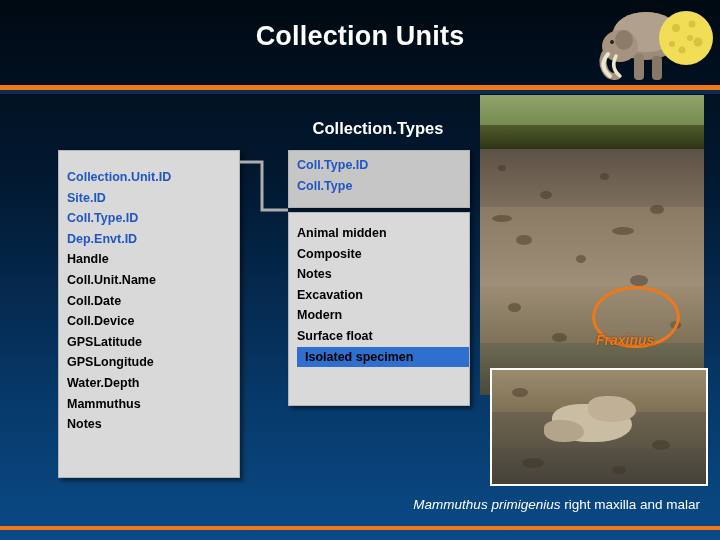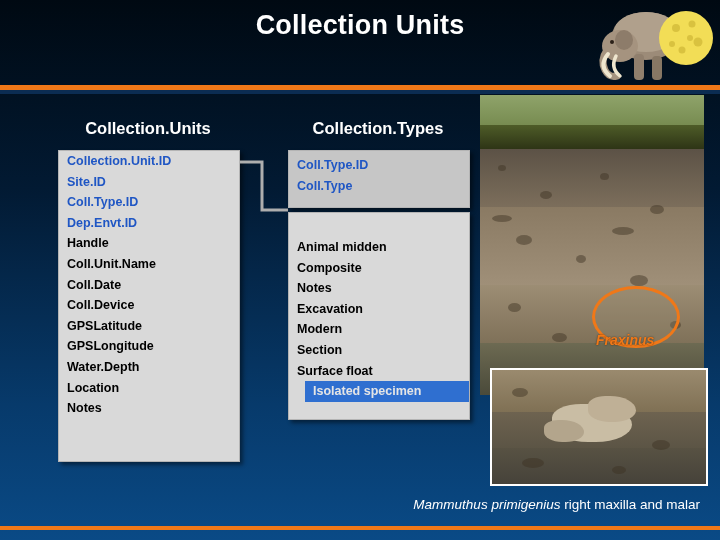--- a/index.html
+++ b/index.html
@@ -16,21 +16,21 @@
     position: relative;
     width: 720px;
     height: 540px;
     background: linear-gradient(180deg, #000912 0%, #021a33 35%, #073a6b 75%, #0a4a86 100%);
     overflow: hidden;
   }
   
   #title {
     position: absolute;
     left: 0;
-    top: 10px;
+    top: 21px;
     width: 720px;
     text-align: center;
     color: #ffffff;
     font-size: 27px;
     font-weight: bold;
     letter-spacing: 0.2px;
   }
   
   #bar-orange {
     position: absolute;
@@ -82,36 +82,36 @@
     white-space: nowrap;
     padding-left: 8px;
   }
   .ent-line.key { color: #1f56c4; }
 
   #box-units {
     left: 58px;
     top: 150px;
     width: 180px;
     height: 310px;
-    padding-top: 0;
+    padding-top: 16px;
   }
   #box-types-head {
     left: 288px;
     top: 150px;
     width: 180px;
     height: 52px;
     padding-top: 4px;
     background: #c6c6c6;
   }
   #box-types-vals {
     left: 288px;
     top: 212px;
     width: 180px;
     height: 182px;
-    padding-top: 24px;
+    padding-top: 10px;
   }
   
   #connector {
     position: absolute;
     left: 238px;
     top: 160px;
     width: 52px;
     height: 52px;
   }
   
@@ -255,37 +255,36 @@
       <circle cx="88" cy="48" r="3.5" fill="#d9c23f"></circle>
       <circle cx="96" cy="36" r="3" fill="#d9c23f"></circle>
       <circle cx="78" cy="42" r="3" fill="#d9c23f"></circle>
     </svg>
   </div>
 
   <div id="bar-orange"></div>
   <div id="bar-dark"></div>
   <div id="bar-bottom-orange"></div>
 
-  <div class="col-head" id="head-units">Collection.Units</div>
   <div class="col-head" id="head-types">Collection.Types</div>
 
   <div class="ent-box" id="box-units">
     <div id="units-fields">
         <div class="ent-line key">Collection.Unit.ID</div>
         <div class="ent-line key">Site.ID</div>
         <div class="ent-line key">Coll.Type.ID</div>
         <div class="ent-line key">Dep.Envt.ID</div>
         <div class="ent-line">Handle</div>
         <div class="ent-line">Coll.Unit.Name</div>
         <div class="ent-line">Coll.Date</div>
         <div class="ent-line">Coll.Device</div>
         <div class="ent-line">GPSLatitude</div>
         <div class="ent-line">GPSLongitude</div>
         <div class="ent-line">Water.Depth</div>
-        <div class="ent-line">Location</div>
+        <div class="ent-line">Mammuthus</div>
         <div class="ent-line">Notes</div>
       </div>
   </div>
 
   <div id="connector">
     <svg width="52" height="52" viewBox="0 0 52 52">
       <polyline points="2,2 24,2 24,50 50,50" fill="none" stroke="#aeaeae" stroke-width="3"></polyline>
     </svg>
   </div>
 
@@ -296,23 +295,22 @@
       </div>
   </div>
 
   <div class="ent-box" id="box-types-vals">
     <div id="types-values">
         <div class="ent-line">Animal midden</div>
         <div class="ent-line">Composite</div>
         <div class="ent-line">Notes</div>
         <div class="ent-line">Excavation</div>
         <div class="ent-line">Modern</div>
-        <div class="ent-line">Section</div>
         <div class="ent-line">Surface float</div>
-        <div class="ent-line" style="background: rgb(47, 111, 208); color: #e5e5e5; margin-left: 16px;">Isolated specimen</div>
+        <div class="ent-line" style="background: rgb(47, 111, 208); color: #000000; margin-left: 8px;">Isolated specimen</div>
       </div>
   </div>
 
   <div id="photo-top">
     <div class="ptop-sky"></div>
     <div class="ptop-grass"></div>
     <div class="ptop-soil1"></div>
     <div class="ptop-soil2"></div>
     <div class="ptop-soil3"></div>
     <div class="ptop-water"></div>

